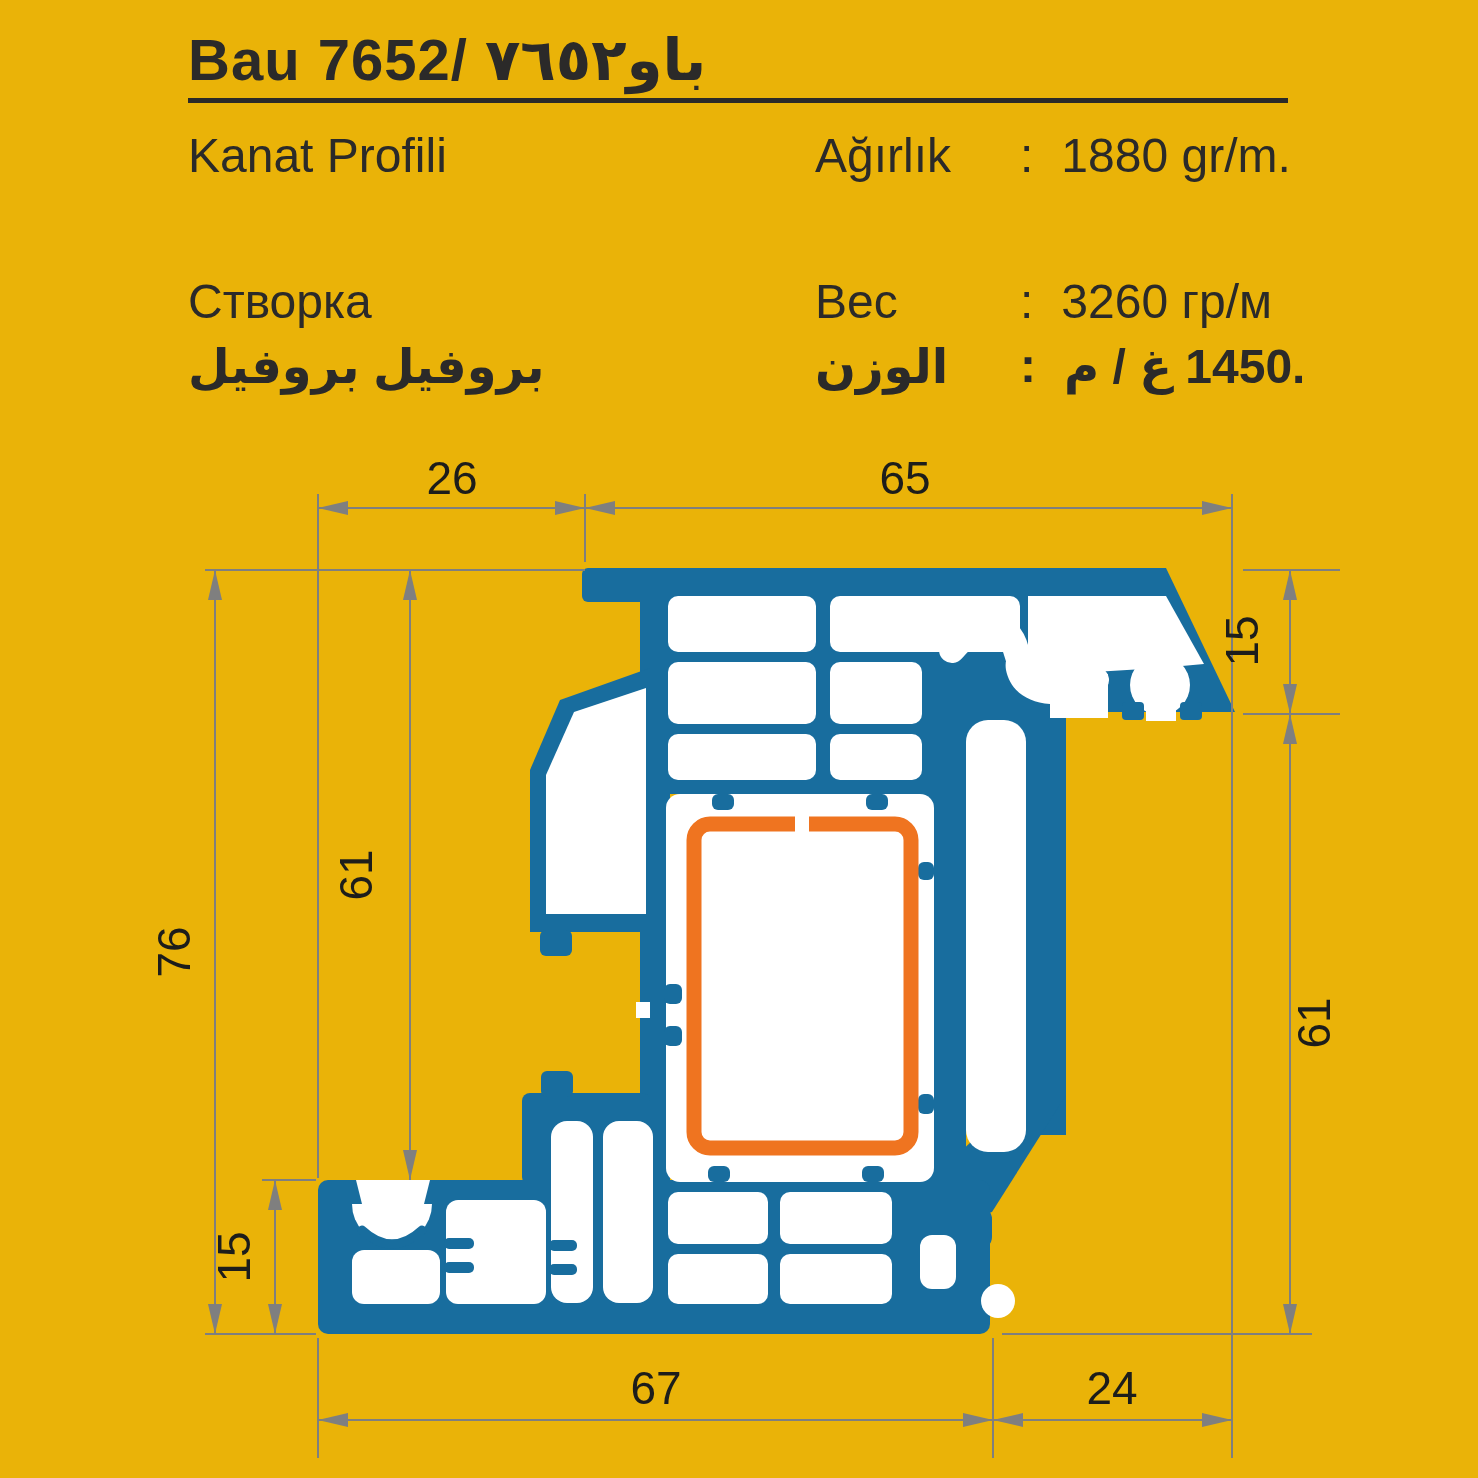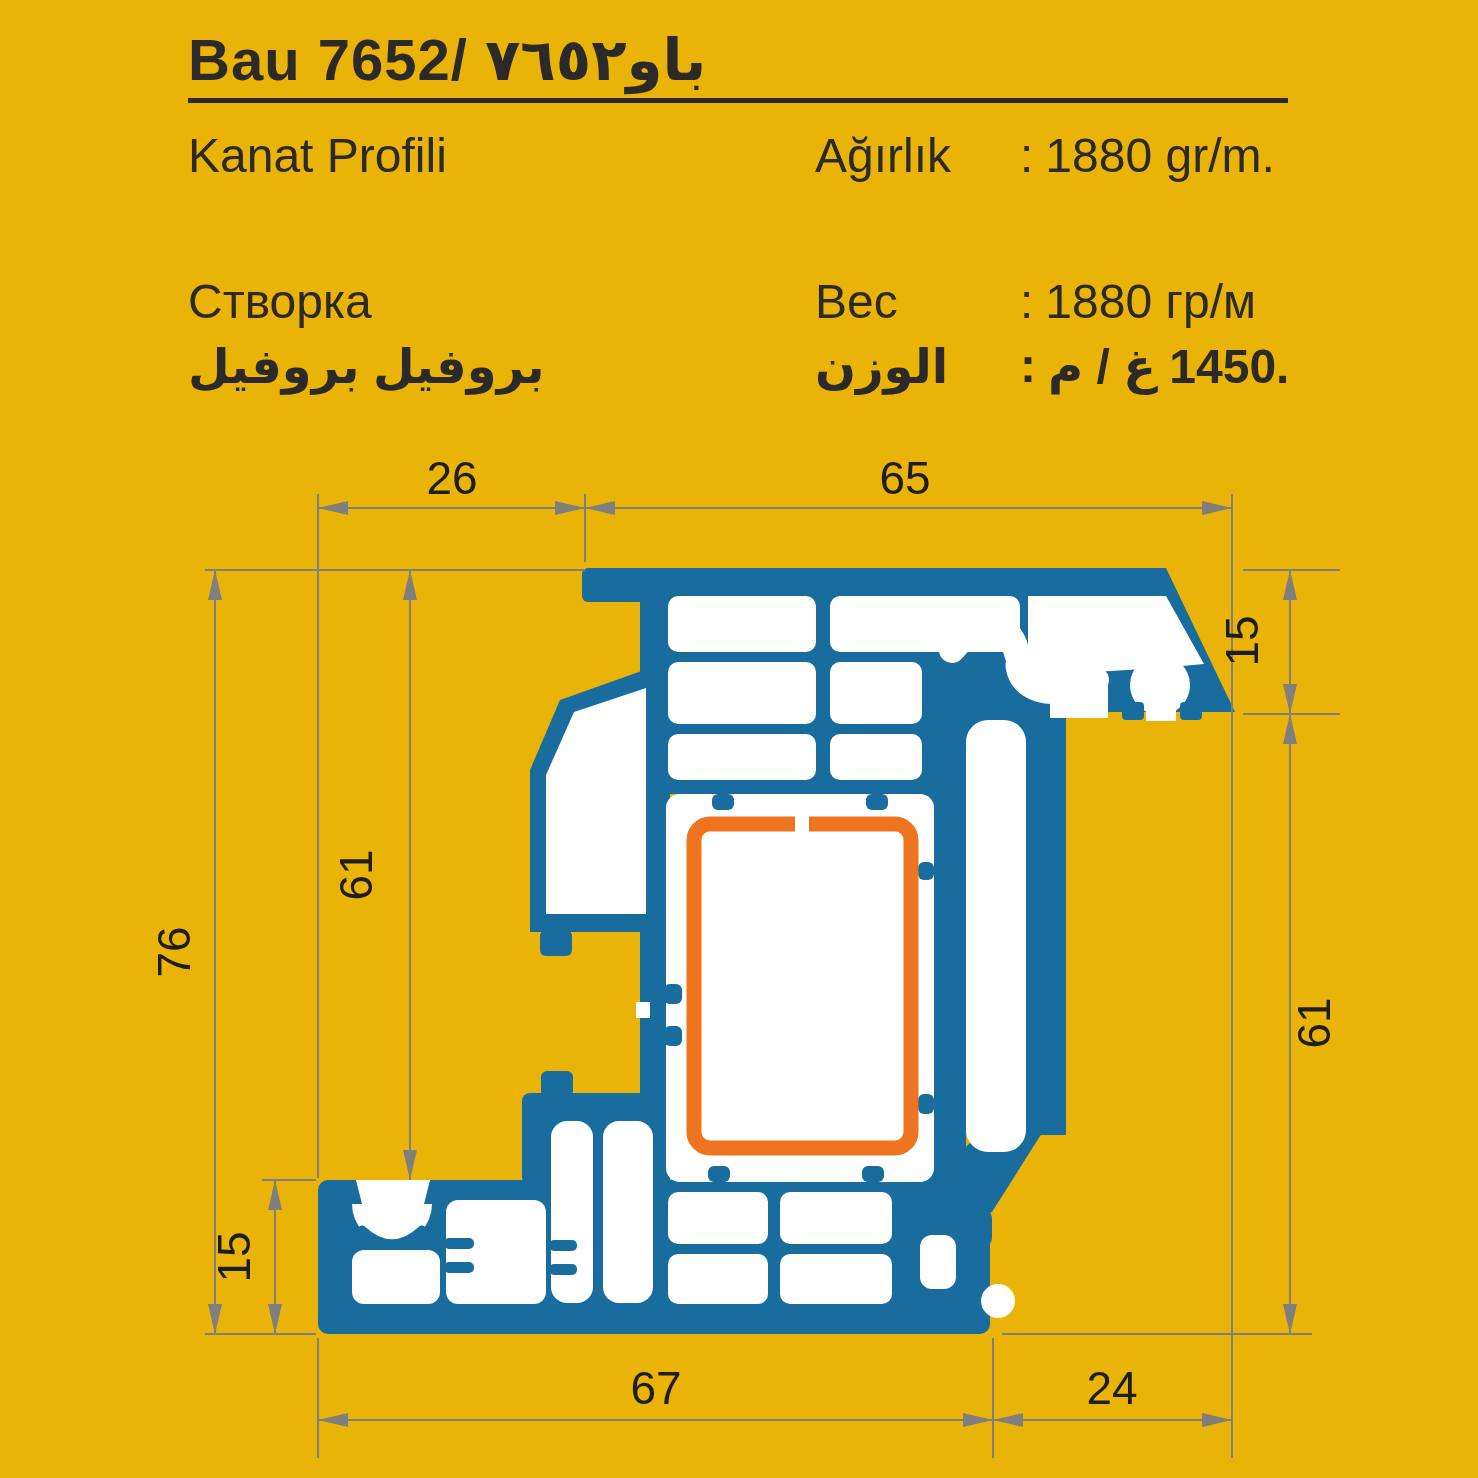--- a/index.html
+++ b/index.html
@@ -14,21 +14,21 @@
   .abs{position:absolute}
   #page{position:relative;width:1478px;height:1478px;background:#eab308}
 
   
   #title{left:188px;top:26px;font-size:58px;font-weight:bold;letter-spacing:1px;white-space:nowrap}
   #rule{left:188px;top:98px;width:1100px;height:5px;background:#2b2a29}
   .row{left:188px;width:1240px;white-space:nowrap;font-size:48px}
   .row .label{display:inline-block;width:627px;vertical-align:top}
   .row .key{display:inline-block;width:205px;vertical-align:top}
   .row .colon{display:inline-block;vertical-align:top}
-  .row .value{display:inline-block;margin-left:12px;vertical-align:top}
+  .row .value{display:inline-block;margin-left:28px;vertical-align:top}
   .ar{font-weight:bold}
   .bidi-visual{direction:ltr;unicode-bidi:bidi-override}
 
   
   svg{position:absolute;left:0;top:0}
   .b{fill:var(--pvc-profile);stroke:none}
   .w{fill:#ffffff;stroke:none}
   .wr{fill:none;stroke:#ffffff;stroke-width:26;stroke-linecap:round;stroke-linejoin:round}
   .bs{fill:none;stroke:var(--pvc-profile);stroke-width:9;stroke-linecap:round}
   .o{fill:none;stroke:var(--steel-reinforcement);stroke-width:15}
@@ -41,21 +41,21 @@
 
 <div id="page">
 
   <div class="abs" id="title">Bau 7652/ باو٧٦٥٢</div>
   <div class="abs" id="rule"></div>
 
   <div class="abs row" style="top:128px">
     <span class="label">Kanat Profili</span><span class="key">Ağırlık</span><span class="colon">:</span><span class="value">1880 gr/m.</span>
   </div>
   <div class="abs row" style="top:274px">
-    <span class="label">Створка</span><span class="key">Вес</span><span class="colon">:</span><span class="value">1880 гр/м</span>
+    <span class="label">Створка</span><span class="key">Вес</span><span class="colon">:</span><span class="value">3260 гр/м</span>
   </div>
   <div class="abs row ar" style="top:338px">
     <span class="label">بروفيل بروفيل</span><span class="key">الوزن</span><span class="colon">:</span><span class="value bidi-visual">م / غ 1450.</span>
   </div>
 
   <svg width="1478" height="1478" viewBox="0 0 1478 1478">
 
     <g>
       <rect class="b" x="582" y="568" width="70" height="34" rx="6"></rect>
       <rect class="b" x="640" y="568" width="392" height="226"></rect>

